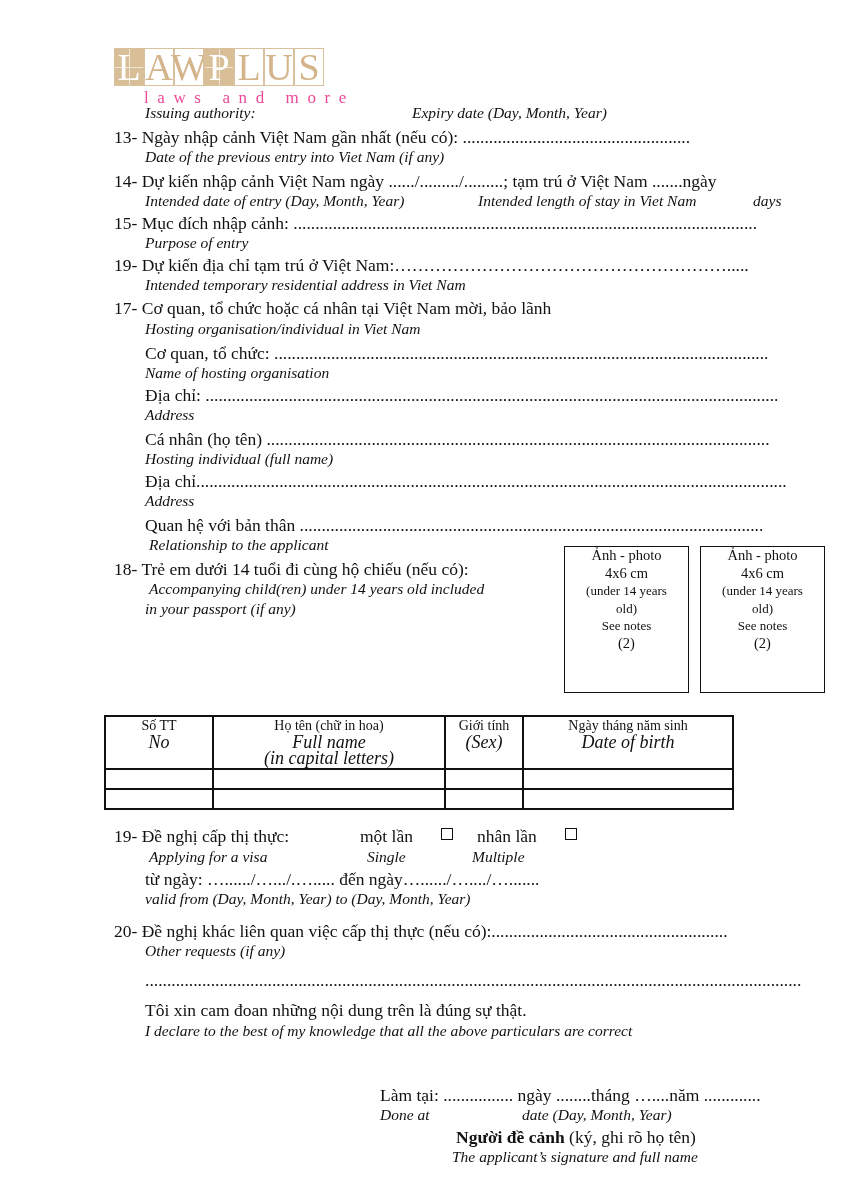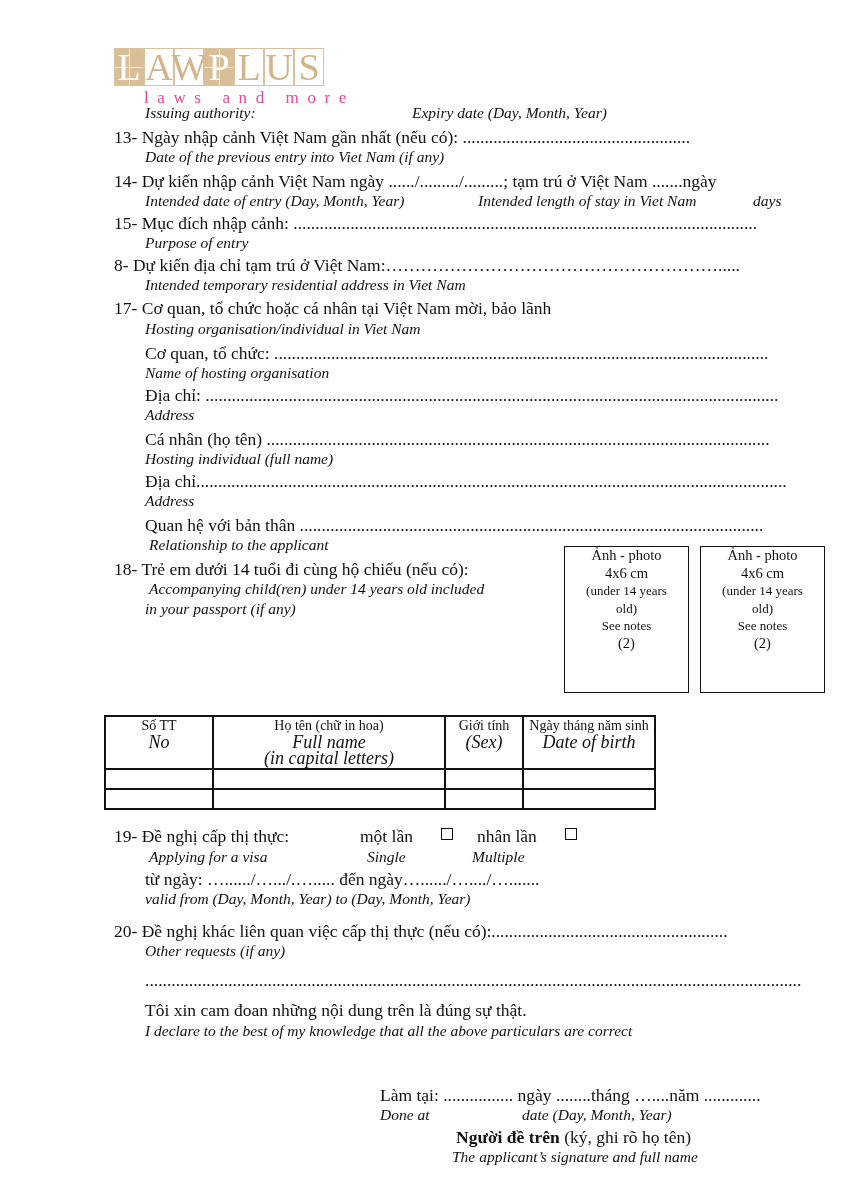--- a/index.html
+++ b/index.html
@@ -18,21 +18,21 @@
   .logo-cell.fill::before { content: ""; position: absolute; left: 50%; top: 0; bottom: 0; border-left: 1px solid #f2e7d6; }
   .logo-cell.fill::after { content: ""; position: absolute; top: 50%; left: 0; right: 0; border-top: 1px solid #f2e7d6; }
   .logo-cell.fill span { position: relative; z-index: 1; }
   .logo-tag { position: absolute; left: 30px; top: 40px; font-size: 17px; letter-spacing: 8.6px; color: #ec4899; font-family: "Liberation Serif", serif; }
 
   
   .photo { position: absolute; border: 1px solid #111; width: 125px; height: 147px; text-align: center; font-size: 14.5px; line-height: 17.5px; }
   .photo .sm { font-size: 13px; }
 
   
-  #children-table { position: absolute; left: 104px; top: 715px; width: 552px; border-collapse: collapse; border: 2px solid #111; }
+  #children-table { position: absolute; left: 104px; top: 715px; width: 630px; border-collapse: collapse; border: 2px solid #111; }
   #children-table td, #children-table th { border: 2px solid #111; font-weight: normal; text-align: center; vertical-align: top; font-size: 14px; line-height: 17px; }
   #children-table th .it { font-style: italic; font-size: 18px; line-height: 16px; display: block; }
   #children-table tbody td { height: 20px; }
 
   .checkbox { display: inline-block; width: 12px; height: 12px; border: 1px solid #111; vertical-align: 1px; }
   .bold { font-weight: bold; }
 </style>
 </head>
 <body>
 
@@ -70,21 +70,21 @@
 <div class="abs en" style="left:145px; top:148px;">Date of the previous entry into Viet Nam (if any)</div>
 
 <div class="abs vn" style="left:114px; top:171px;">14- Dự kiến nhập cảnh Việt Nam ngày ....../........./.........; tạm trú ở Việt Nam .......ngày</div>
 <div class="abs en" style="left:145px; top:192px;">Intended date of entry (Day, Month, Year)</div>
 <div class="abs en" style="left:478px; top:192px;">Intended length of stay in Viet Nam</div>
 <div class="abs en" style="left:753px; top:192px;">days</div>
 
 <div class="abs vn" style="left:114px; top:213px;">15- Mục đích nhập cảnh: ..........................................................................................................</div>
 <div class="abs en" style="left:145px; top:234px;">Purpose of entry</div>
 
-<div class="abs vn" style="left:114px; top:255px;">8- Dự kiến địa chỉ tạm trú ở Việt Nam:………………………………………………….....</div>
+<div class="abs vn" style="left:114px; top:255px;">19- Dự kiến địa chỉ tạm trú ở Việt Nam:………………………………………………….....</div>
 <div class="abs en" style="left:145px; top:276px;">Intended temporary residential address in Viet Nam</div>
 
 <div class="abs vn" style="left:114px; top:298px;">17- Cơ quan, tổ chức hoặc cá nhân tại Việt Nam mời, bảo lãnh</div>
 <div class="abs en" style="left:145px; top:320px;">Hosting organisation/individual in Viet Nam</div>
 
 <div class="abs vn" style="left:145px; top:343px;">Cơ quan, tổ chức: .................................................................................................................</div>
 <div class="abs en" style="left:145px; top:364px;">Name of hosting organisation</div>
 
 <div class="abs vn" style="left:145px; top:385px;">Địa chỉ: ...................................................................................................................................</div>
 <div class="abs en" style="left:145px; top:406px;">Address</div>
@@ -171,14 +171,14 @@
 <div class="abs vn" style="left:114px; top:921px;">20- Đề nghị khác liên quan việc cấp thị thực (nếu có):......................................................</div>
 <div class="abs en" style="left:145px; top:942px;">Other requests (if any)</div>
 <div class="abs vn" style="left:145px; top:970px;">......................................................................................................................................................</div>
 
 <div class="abs vn" style="left:145px; top:1000px;">Tôi xin cam đoan những nội dung trên là đúng sự thật.</div>
 <div class="abs en" style="left:145px; top:1022px;">I declare to the best of my knowledge that all the above particulars are correct</div>
 
 <div class="abs vn" style="left:380px; top:1085px;">Làm tại: ................ ngày ........tháng …....năm .............</div>
 <div class="abs en" style="left:380px; top:1106px;">Done at</div>
 <div class="abs en" style="left:522px; top:1106px;">date (Day, Month, Year)</div>
-<div class="abs vn" style="left:456px; top:1127px;"><span class="bold">Người đề trên</span><span> (ký, ghi rõ họ tên)</span></div>
+<div class="abs vn" style="left:456px; top:1127px;"><span class="bold">Người đề cảnh</span><span> (ký, ghi rõ họ tên)</span></div>
 <div class="abs en" style="left:452px; top:1148px;">The applicant’s signature and full name</div>
 
 </body></html>

